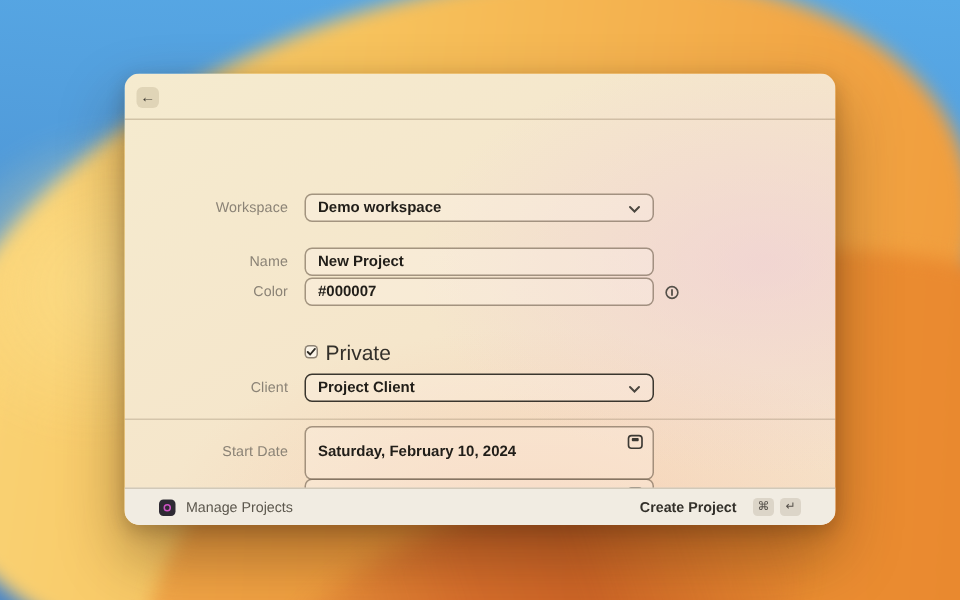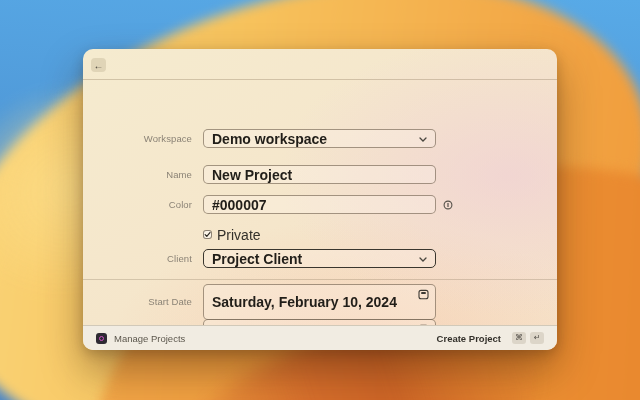--- a/index.html
+++ b/index.html
@@ -40,39 +40,39 @@
     color:#3e3a32; font-size:10px; line-height:13px; text-align:center;
     font-family:"Liberation Sans", sans-serif; cursor:pointer; padding:0; }
 
   .form-row { position:absolute; left:0; width:100%; display:flex; align-items:center; height:19px; }
   .form-label { width:109px; text-align:right; margin-right:11px;
     font-size:9.5px; color:#8b8376; letter-spacing:.1px; }
   .label-spacer { width:109px; margin-right:11px; }
   .field { position:relative; width:233px; height:19px; display:flex; align-items:center;
     padding:0 8px; border:1px solid rgba(85,68,48,.52); border-radius:5px;
     background:rgba(255,249,239,.28); cursor:pointer; }
-  .field-value { font-size:14px; font-weight:700; color:#211e19; white-space:nowrap; }
+  .field-value { font-size:10px; font-weight:700; color:#211e19; white-space:nowrap; }
   .field.focused { border:1.5px solid #3a362e; }
   .field .chevron { position:absolute; right:8px; top:7px; }
   .field .cal { position:absolute; right:6px; top:4.5px; }
   .row-date .field { height:36px; }
 
   .checkbox-row { height:11px; }
   .checkbox { width:9px; height:9px; border-radius:3px; background:rgba(255,255,255,.55);
     border:1px solid rgba(75,62,45,.62); display:flex; align-items:center; justify-content:center;
     cursor:pointer; }
   .checkbox-label { margin-left:5px; font-size:14px; color:#33302a; cursor:pointer; }
 
   .info-icon { margin-left:7px; display:flex; align-items:center; cursor:default; }
 
   .divider { position:absolute; left:0; width:100%; height:1px; background:rgba(110,90,65,.24); }
 
   .win-footer { position:absolute; left:0; bottom:0; width:100%; height:25px;
     background:#f1ece2; border-top:1px solid rgba(115,95,65,.25);
-    display:flex; align-items:center; padding:0 13px; }
+    display:flex; align-items:center; padding:0 23px; }
   .app-icon { width:11px; height:11px; border-radius:3px; background:#2e2a33;
     display:flex; align-items:center; justify-content:center; }
   .app-icon-ring { width:5px; height:5px; border-radius:50%; border:1.5px solid #cf52c4; }
   .footer-app-name { margin-left:7px; font-size:9.5px; color:#5c574d; }
   .footer-spacer { flex:1; }
   .primary-action { font-size:9.5px; font-weight:700; color:#33302a; margin-right:7px; cursor:pointer; }
   .key-badge { width:14px; height:12px; border-radius:3px; background:rgba(125,110,85,.18);
     color:#55504a; font-size:8px; line-height:12px; text-align:center; margin-left:4px; cursor:pointer; }
 </style>
 </head>
@@ -100,21 +100,21 @@
       </div>
     </div>
 
     <div class="form-row" style="top:116px">
       <div class="form-label">Name</div>
       <div class="field">
         <span class="field-value">New Project</span>
       </div>
     </div>
 
-    <div class="form-row" style="top:146px">
+    <div class="form-row" style="top:136px">
       <div class="form-label">Color</div>
       <div class="field">
         <span class="field-value">#000007</span>
       </div>
       <span class="info-icon">
         <svg width="10" height="10" viewBox="0 0 10 10">
             <circle cx="5" cy="5" r="3.9" stroke="#55514a" stroke-width="1.1" fill="none"></circle>
             <line x1="5" y1="2.9" x2="5" y2="7.1" stroke="#55514a" stroke-width="1.2"></line>
           </svg>
       </span>

